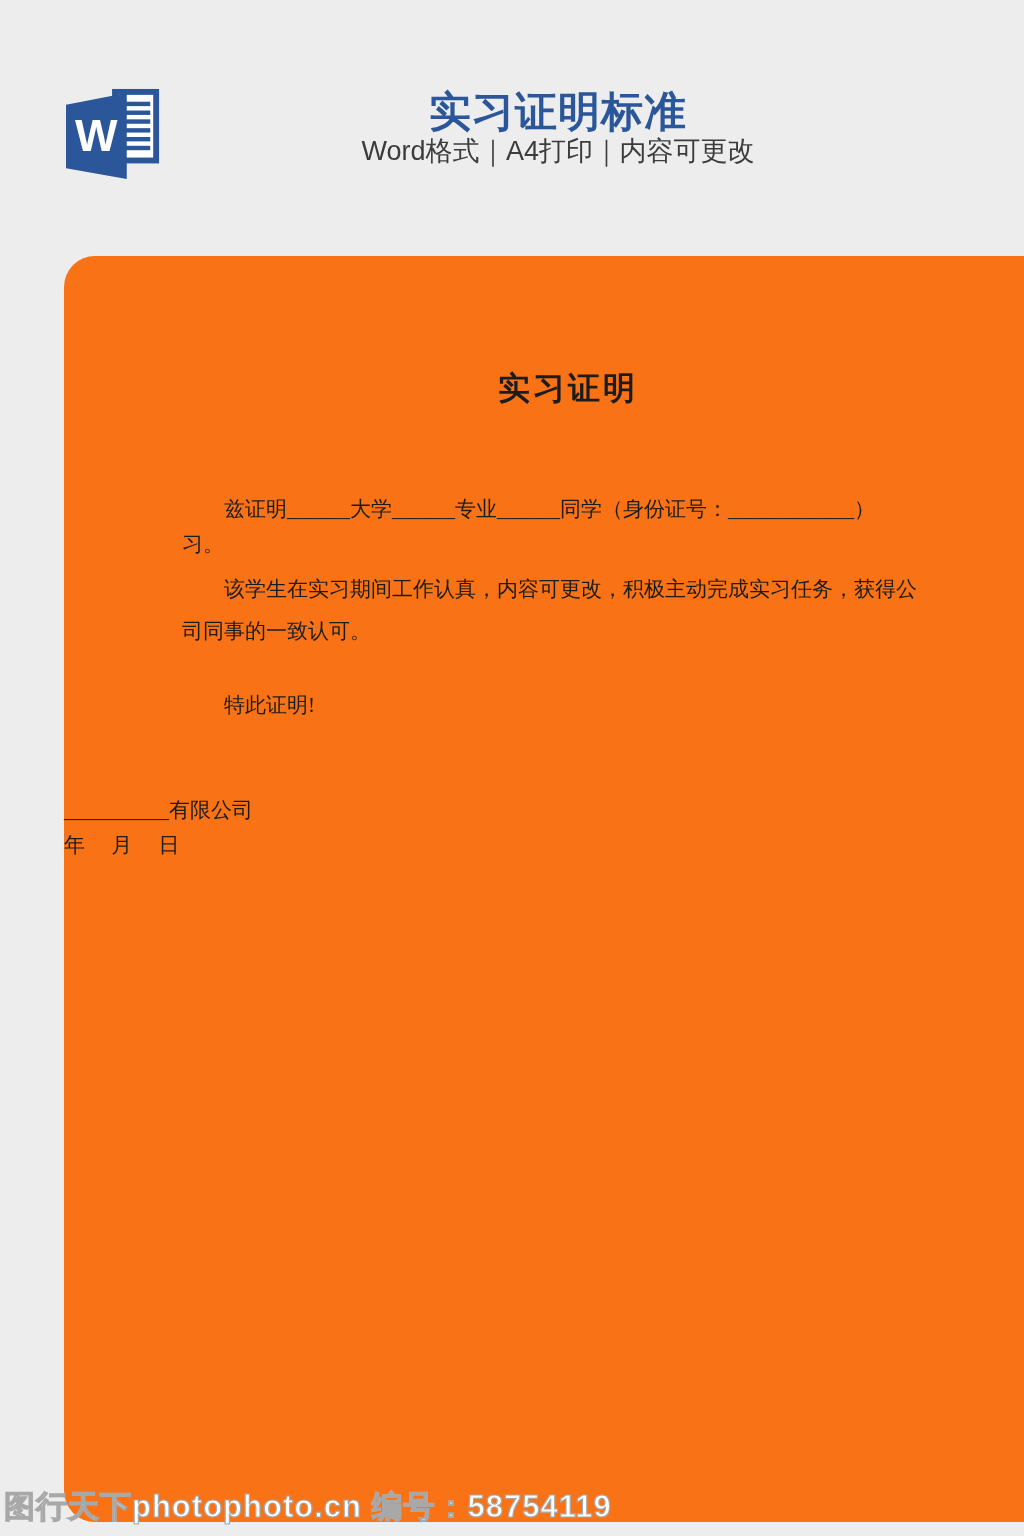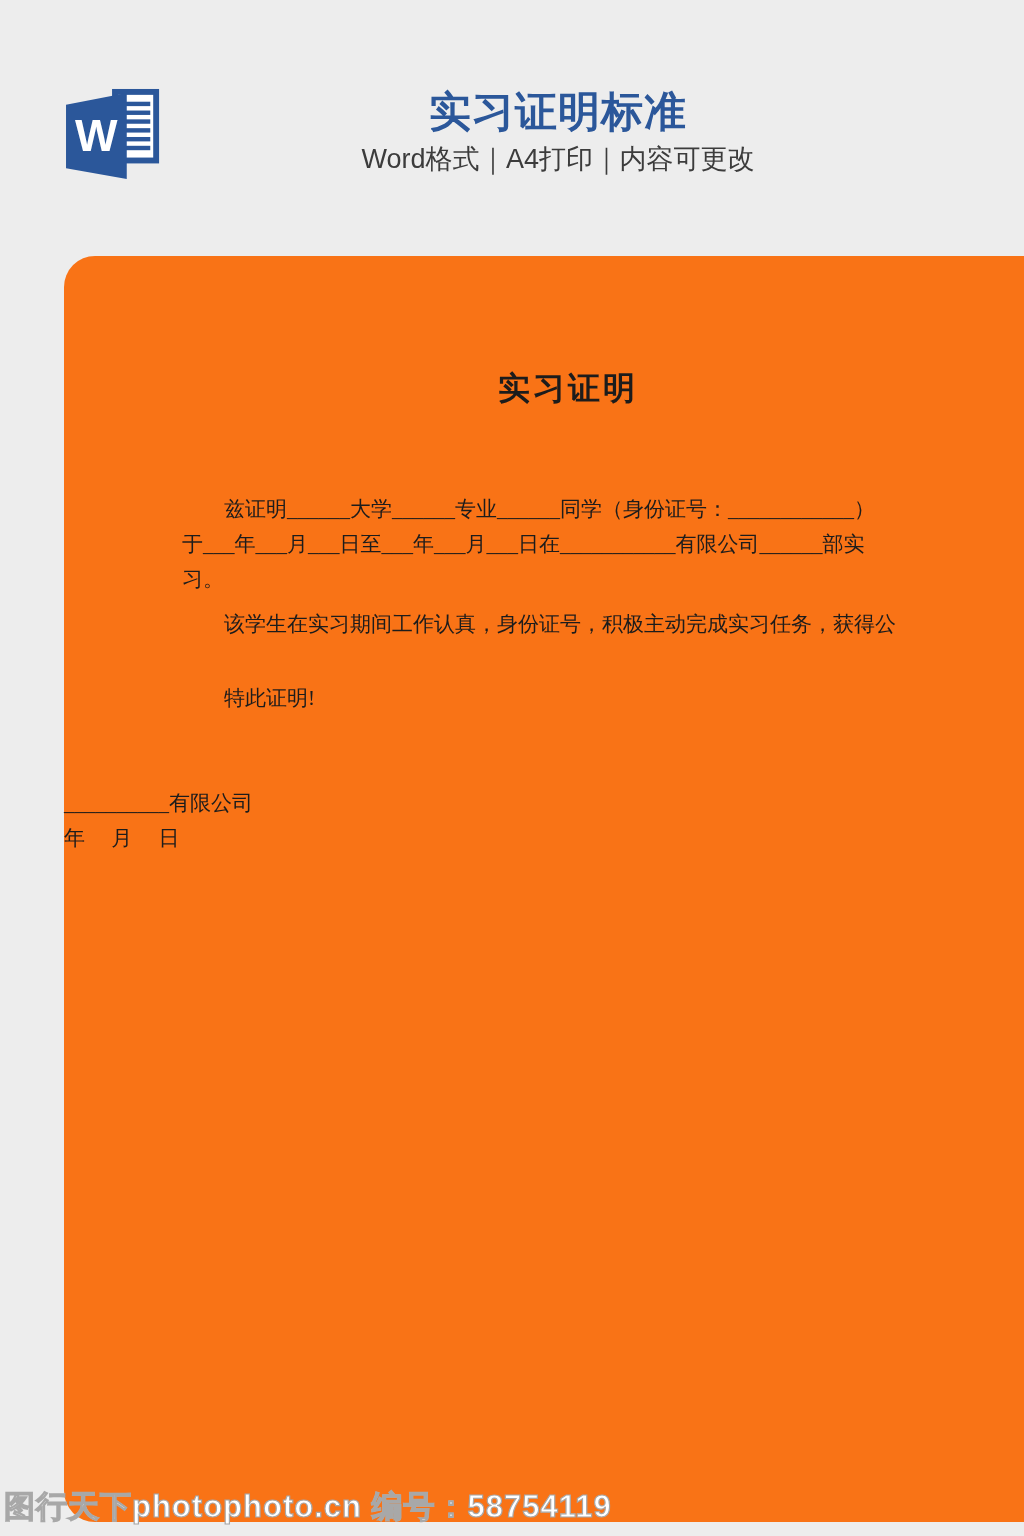--- a/index.html
+++ b/index.html
@@ -19,21 +19,21 @@
     color:#2b579a;
     font-size:42px;
     font-weight:bold;
     line-height:48px;
     letter-spacing:1px;
   }
   .header-subtitle {
     color:#3c3c3c;
     font-size:27px;
     line-height:30px;
-    margin-top:8px;
+    margin-top:0;
   }
 
   
   .page {
     position:absolute;
     left:64px; top:256px;
     width:1008px; height:1266px;
     background:#f97316;
     color:#1c1c1c;
     font-family:"Liberation Serif", serif;
@@ -101,28 +101,28 @@
     <div class="header-title">实习证明标准</div>
     <div class="header-subtitle">Word格式｜A4打印｜内容可更改</div>
   </div>
 </div>
 
 <div class="page">
   <h2 class="doc-title">实习证明</h2>
 
   <div class="body-text para1">
     <div class="line indent">兹证明______大学______专业______同学（身份证号：____________）</div>
-    <div class="line">于___年___月___日至___年___月___日在___________有限公司______部实</div>
     <div class="line">习。</div>
   </div>
 
   <div class="body-text para2">
     <div class="line indent">
-      <span>该学生在实习期间工作认真，身份证号，积极主动完成实习任务，</span><span class="hei">获得公</span>
+      <span>该学生在实习期间工作认真，内容可更改，积极主动完成实习任务，</span><span class="hei">获得公</span>
     </div>
+    <div class="line hei">司同事的一致认可。</div>
   </div>
 
   <div class="body-text attest">
     <div class="line indent">特此证明!</div>
   </div>
 
   <div class="signature">
     <div class="line">__________有限公司</div>
     <div class="line">年　 月　 日</div>
   </div>

